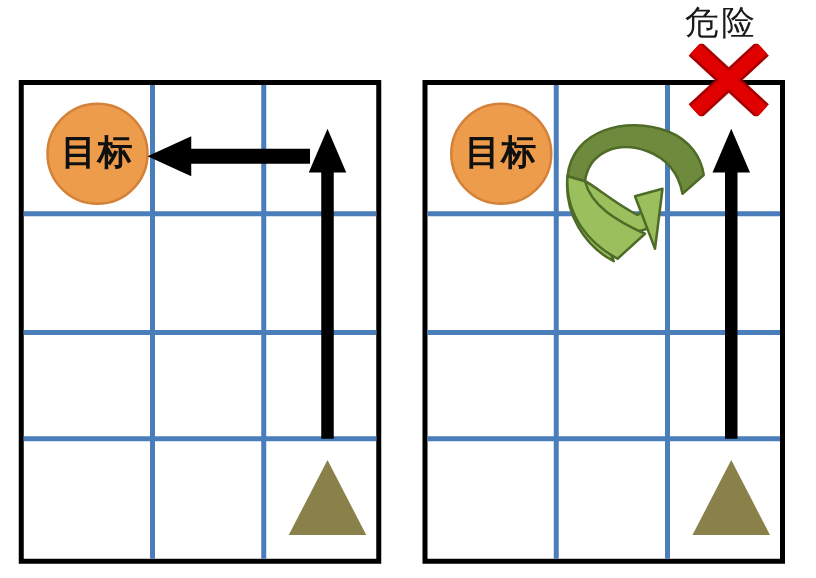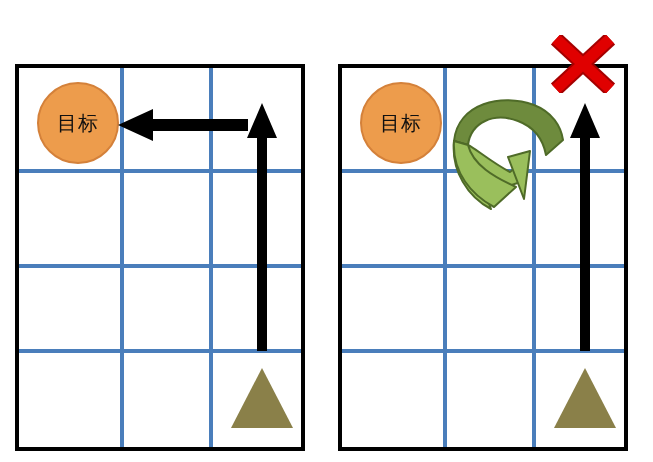--- a/index.html
+++ b/index.html
@@ -50,25 +50,26 @@
     width: 82px;
     height: 82px;
     border-radius: 50%;
     background: #ED9C4C;
     border: 2px solid #D4813A;
     display: flex;
     align-items: center;
     justify-content: center;
   }
   .goal-label {
-    font-size: 20px;
+    font-size: 28px;
     color: #101010;
     letter-spacing: 1px;
     line-height: 1;
     user-select: none;
+    font-weight: bold;
   }
 
   .danger-label {
     position: absolute;
     font-size: 27px;
     color: #1A1A1A;
     letter-spacing: 2px;
     line-height: 1;
     white-space: nowrap;
   }
@@ -153,20 +154,21 @@
                L 74,98
                C 52,88 31,76 26,56
                Z" fill="#9ABF5C" stroke="#4F6B28" stroke-width="2" stroke-linejoin="round"></path>
     </svg>
 
     <svg class="triangle" style="left:210px; top:296px;" width="68" height="68" viewBox="0 0 68 68">
       <polygon points="33,4 64,64 2,64" fill="#8A8049"></polygon>
     </svg>
   </div>
 
+  <div class="danger-label" style="left:548px; top:5px;">危险</div>
 
   <svg class="x-mark" style="left:550px; top:35px;" width="66" height="58" viewBox="0 0 66 58">
     <g stroke-linecap="butt">
       <line x1="6" y1="4" x2="60" y2="54" stroke="#A50000" stroke-width="15"></line>
       <line x1="60" y1="4" x2="6" y2="54" stroke="#A50000" stroke-width="15"></line>
       <line x1="6" y1="4" x2="60" y2="54" stroke="#E00000" stroke-width="11"></line>
       <line x1="60" y1="4" x2="6" y2="54" stroke="#E00000" stroke-width="11"></line>
     </g>
   </svg>
 

